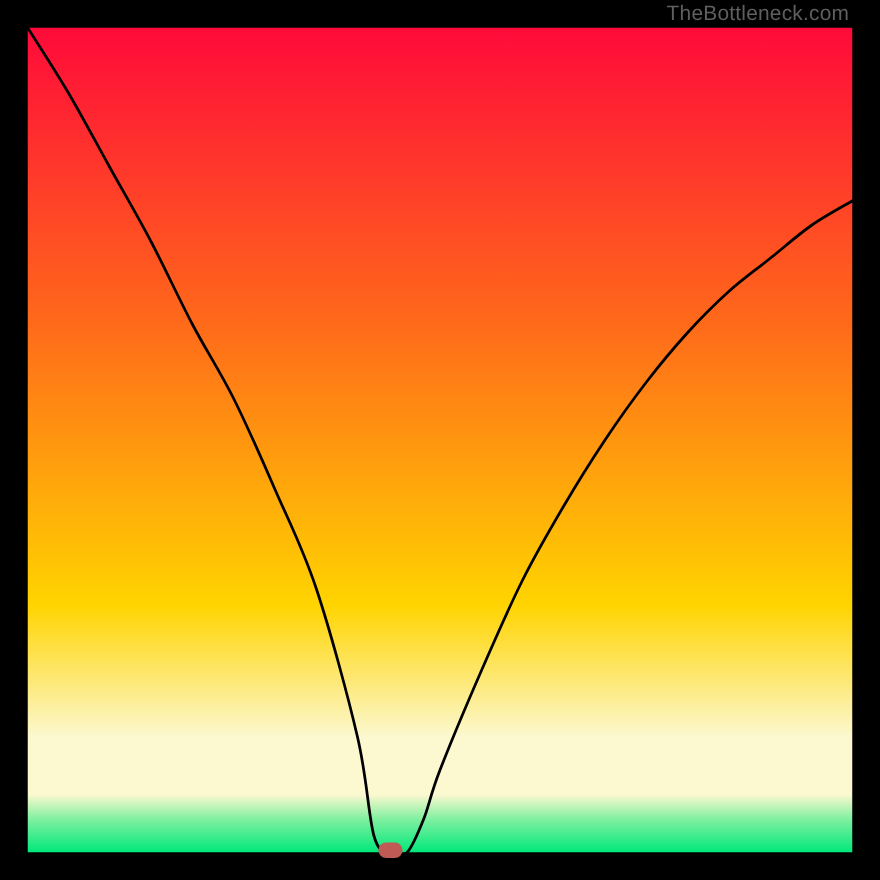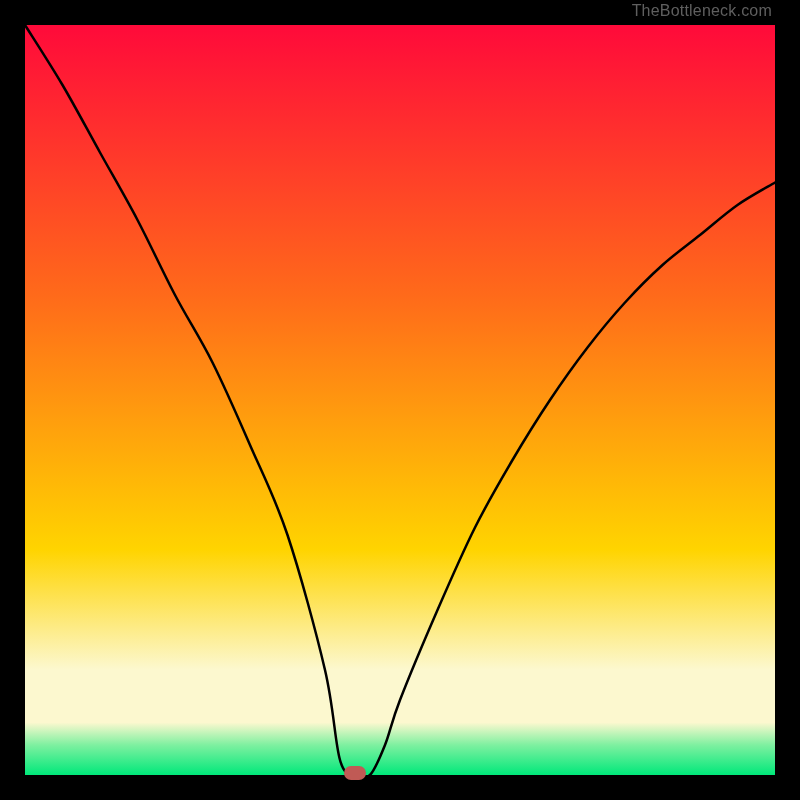--- a/index.html
+++ b/index.html
@@ -24,21 +24,21 @@
     left: 0;
     top: 0;
     width: 750px;
     height: 750px;
   }
   .watermark {
     position: absolute;
     top: 2px;
     right: 28px;
     color: #5f5f5f;
-    font-size: 16px;
+    font-size: 19px;
     font-weight: 500;
     letter-spacing: 0.2px;
   }
   svg.curve {
     position: absolute;
     left: 0;
     top: 0;
     width: 750px;
     height: 750px;
     overflow: visible;

